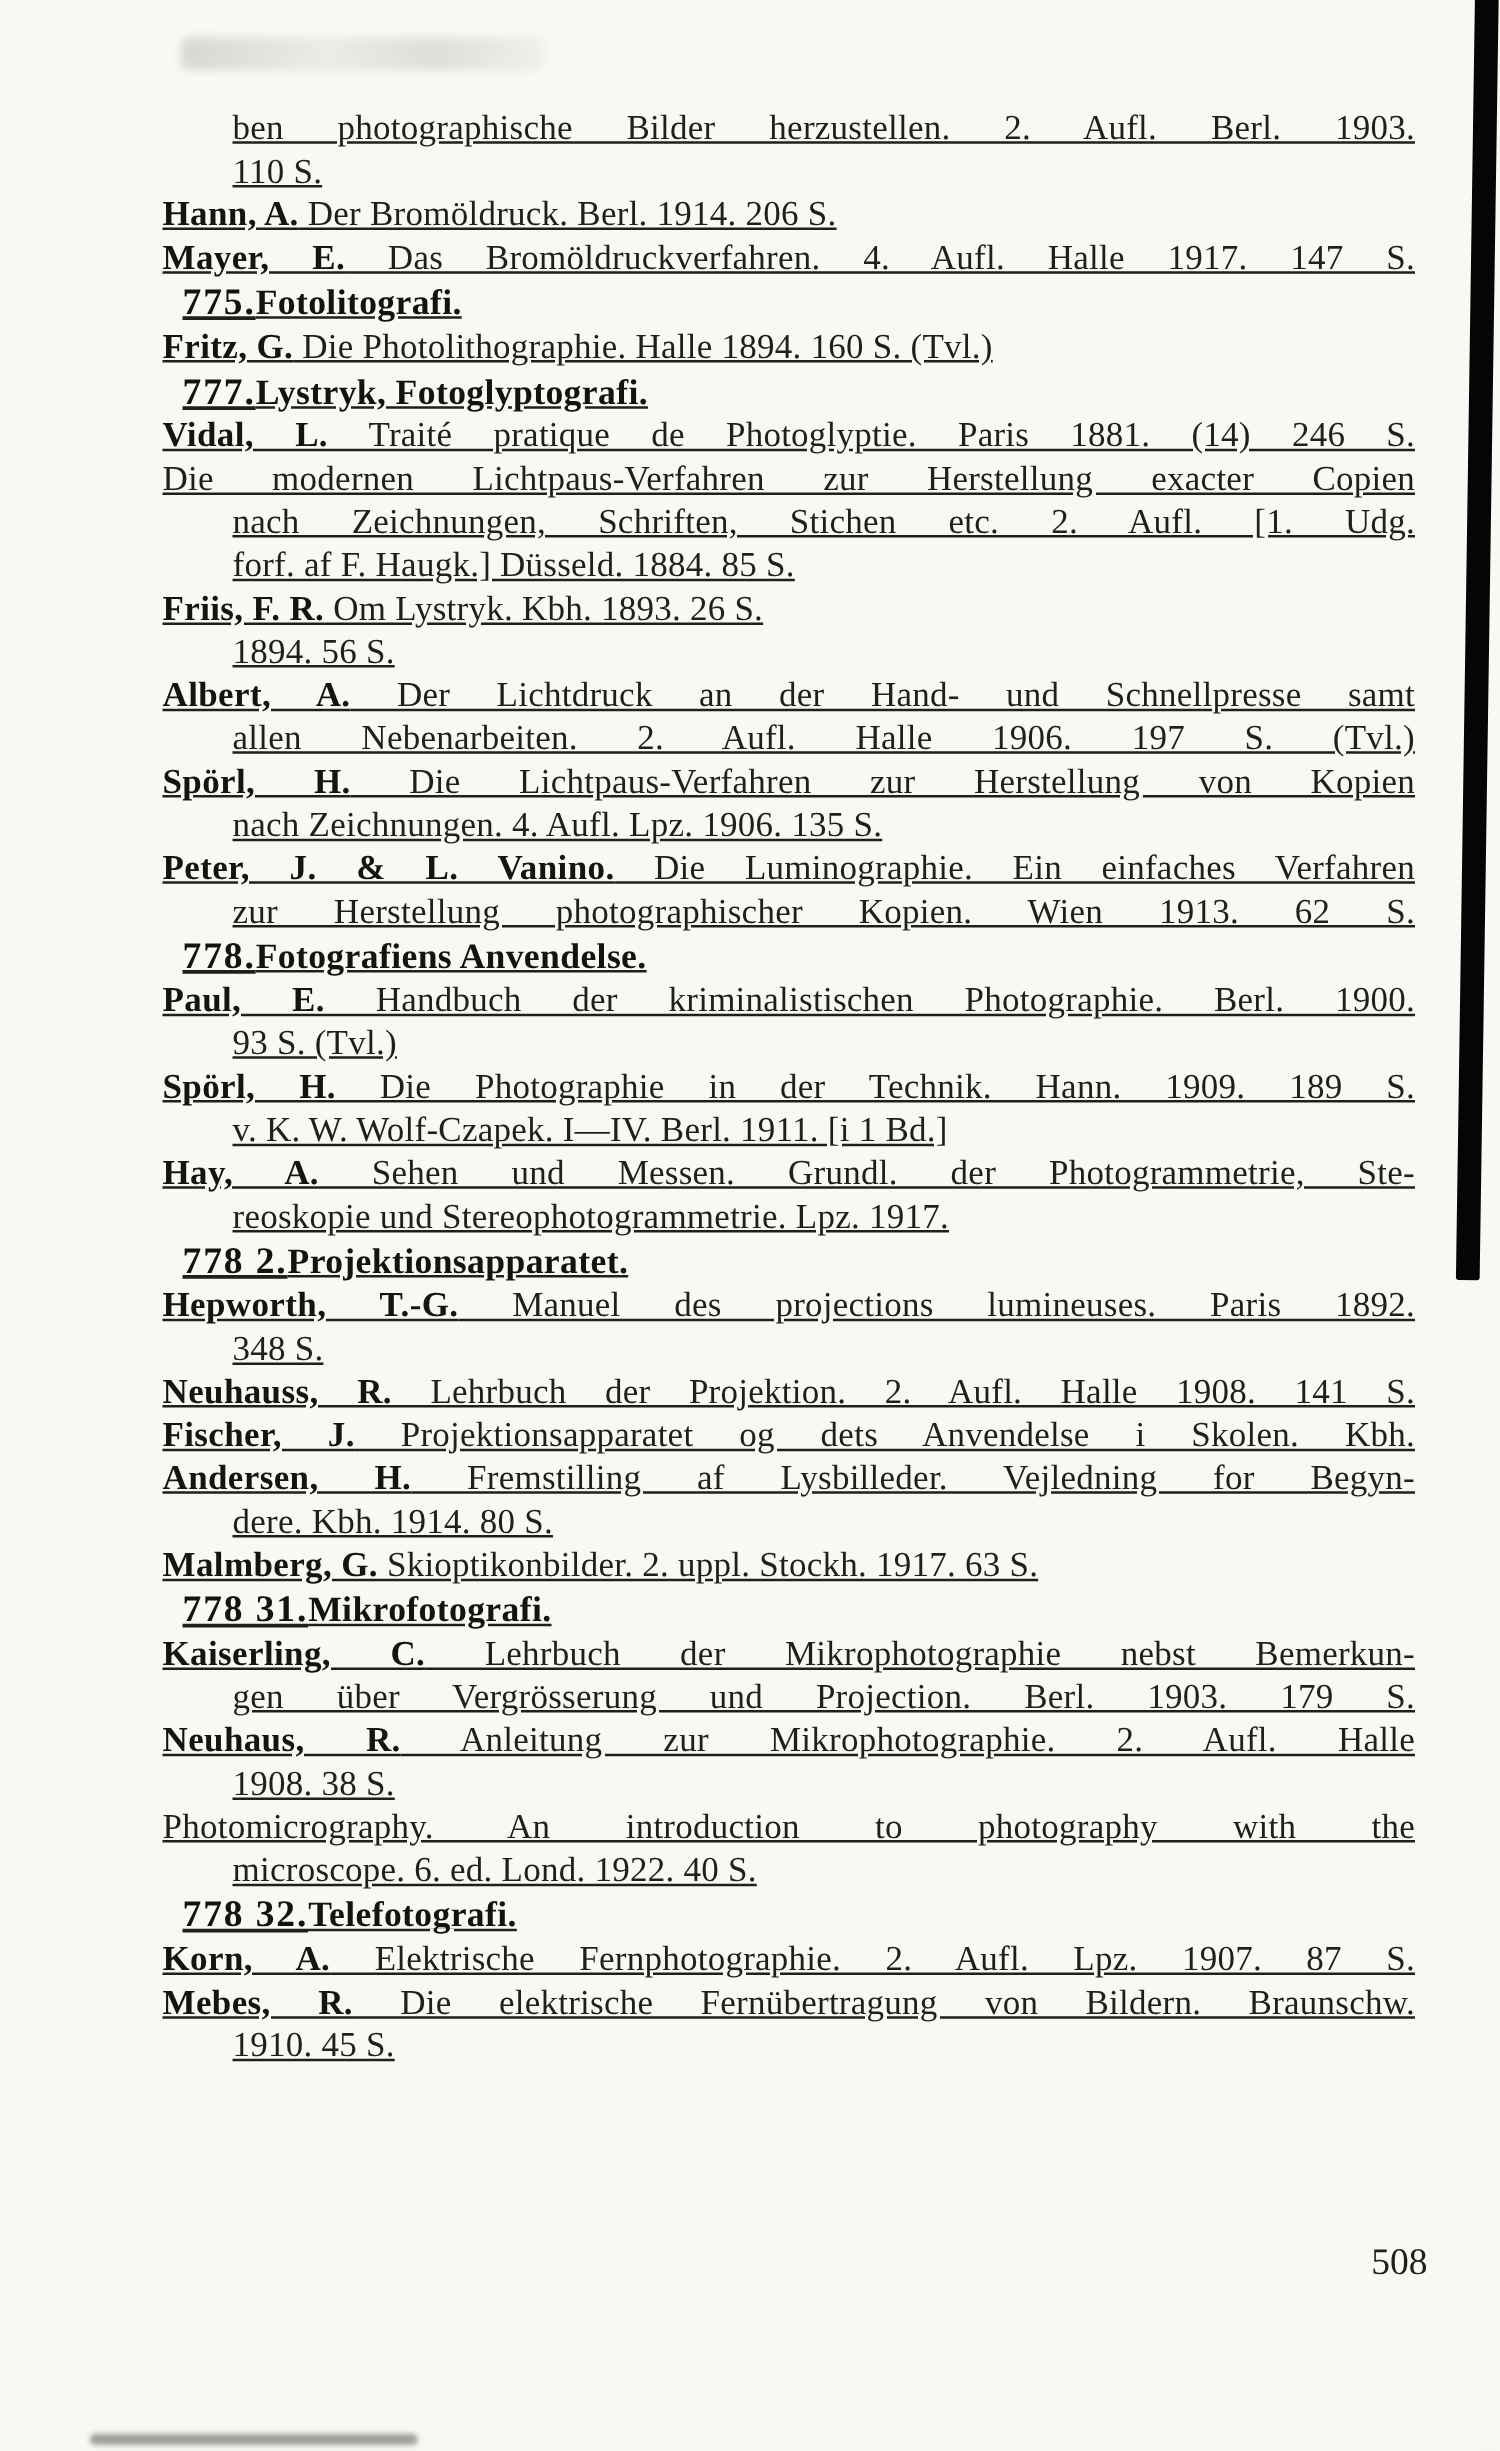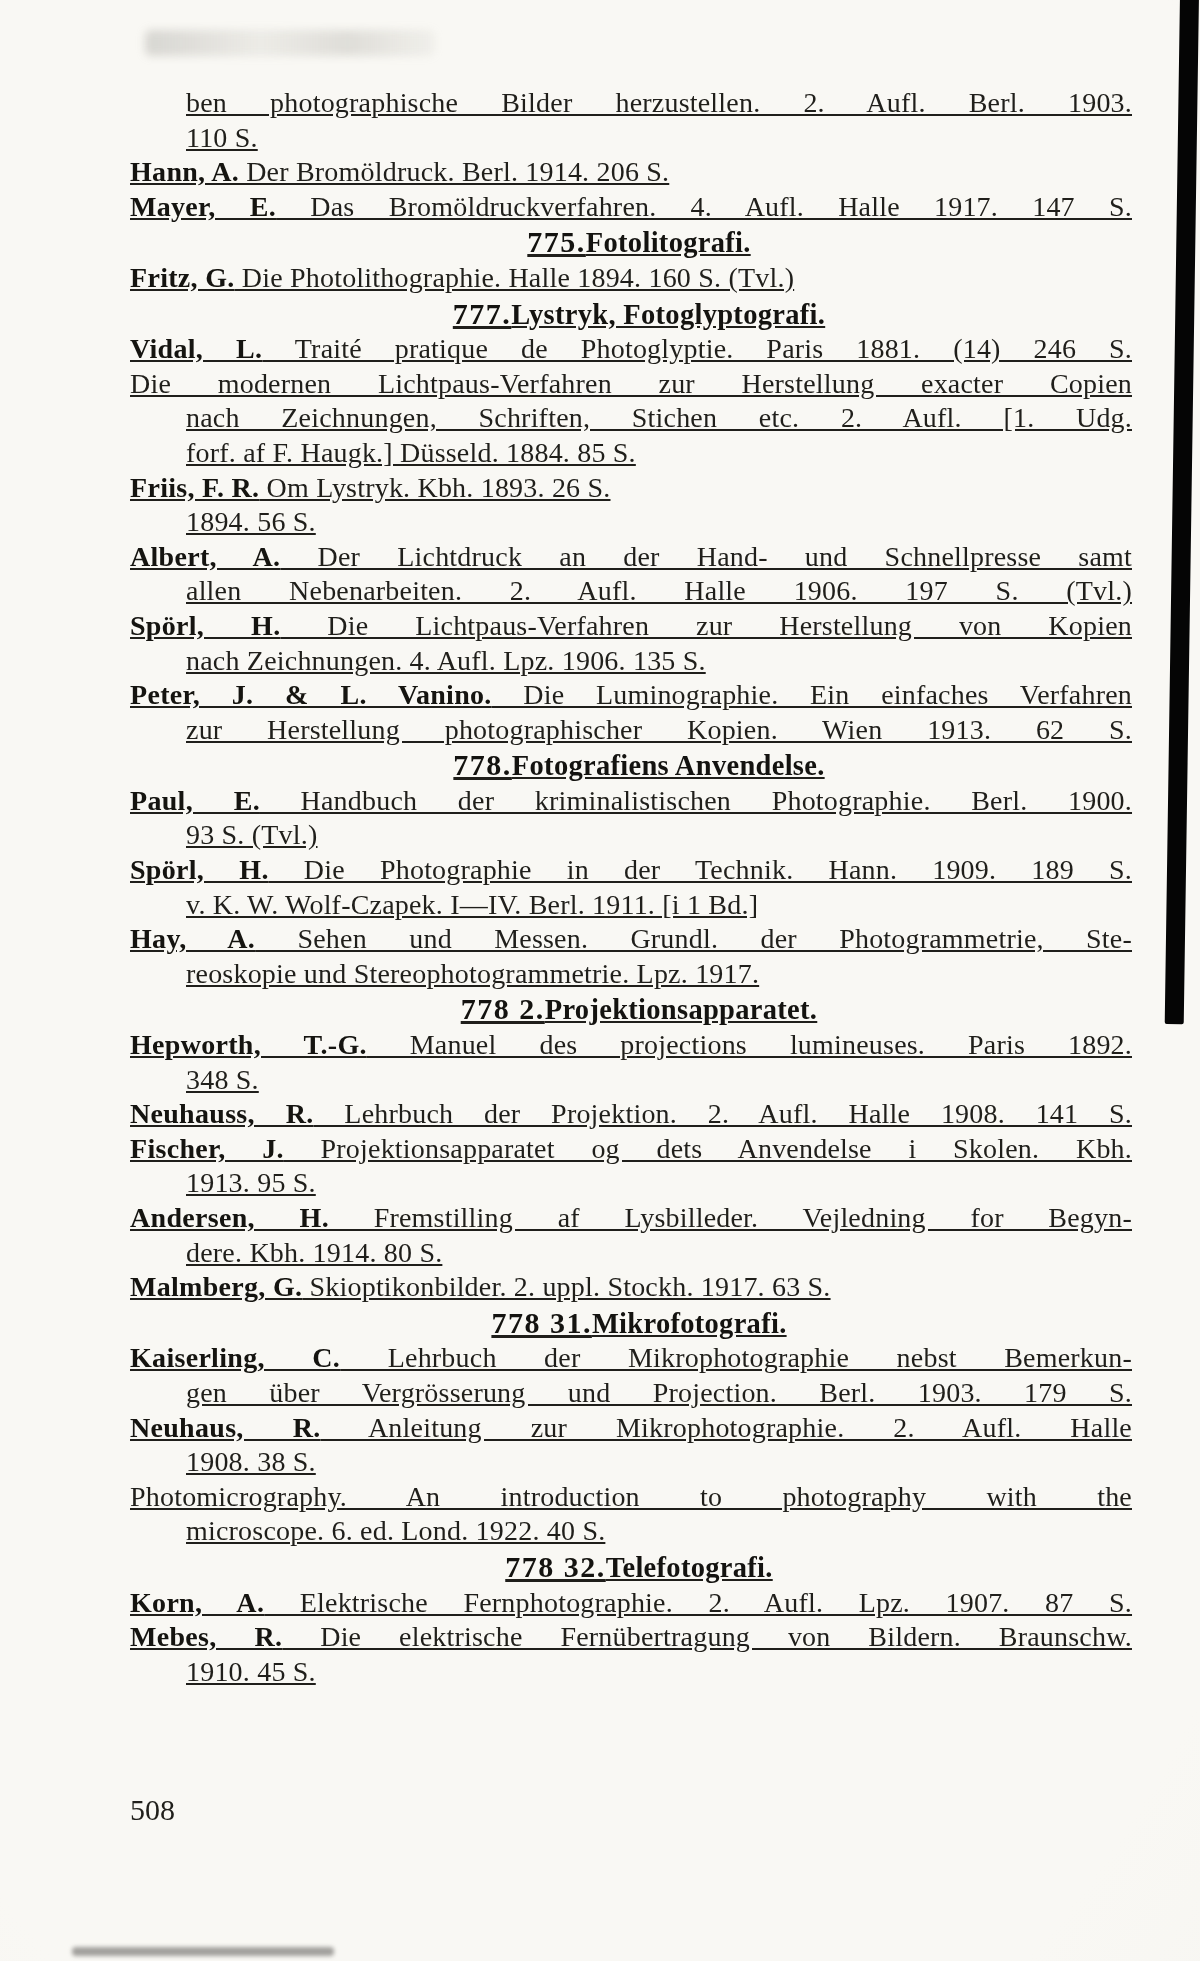--- a/index.html
+++ b/index.html
@@ -23,32 +23,32 @@
     color: #201f1b;
     letter-spacing: 0.2px;
     text-decoration: underline;
   }
   .line { min-height: 34.6px; }
   .entry { padding-left: 0; }
   .cont  { padding-left: 56px; }
   .fill  { text-align: justify; text-align-last: justify; }
   b.author { font-weight: 700; color: #151410; letter-spacing: 0.3px; }
   .section {
-    display: flex; justify-content: center; align-items: baseline;
+    display: flex; justify-content: flex-start; align-items: baseline;
     font-weight: 700; color: #141310;
     padding-top: 1px;
     margin-left: 16px;
   }
   .secnum  { font-size: 30px; letter-spacing: 1.5px; }
   .sectitle{ font-size: 28.5px; letter-spacing: 0.3px; }
   .pagenum {
     position: absolute;
     left: 130px; right: 58px;
     top: 1793px;
-    text-align: left;
+    text-align: right;
     font-size: 30px;
     color: #201f1b;
   }
   
   .edge-bar {
     position: absolute;
     top: -6px; left: 1180px;
     width: 19px; height: 1030px;
     background: #050505;
     transform: rotate(0.85deg);
@@ -116,21 +116,20 @@
       <div class="line entry fill"><b class="author">Hay, A.</b>  Sehen und Messen.  Grundl. der Photogrammetrie, Ste-</div>
       <div class="line cont">reoskopie und Stereophotogrammetrie.  Lpz.  1917.</div>
       <div class="line section">
         <span class="secnum">778 2.</span>
         <span class="sectitle">Projektionsapparatet.</span>
       </div>
       <div class="line entry fill"><b class="author">Hepworth, T.-G.</b>  Manuel des projections lumineuses.  Paris 1892.</div>
       <div class="line cont">348 S.</div>
       <div class="line entry fill"><b class="author">Neuhauss, R.</b>  Lehrbuch der Projektion. 2. Aufl.  Halle 1908.  141 S.</div>
       <div class="line entry fill"><b class="author">Fischer, J.</b>  Projektionsapparatet og dets Anvendelse i Skolen.  Kbh.</div>
-      <div class="line cont">1913.  95 S.</div>
       <div class="line entry fill"><b class="author">Andersen, H.</b>  Fremstilling af Lysbilleder.  Vejledning for Begyn-</div>
       <div class="line cont">dere.  Kbh.  1914.  80 S.</div>
       <div class="line entry"><b class="author">Malmberg, G.</b>  Skioptikonbilder.  2. uppl.  Stockh.  1917.  63 S.</div>
       <div class="line section">
         <span class="secnum">778 31.</span>
         <span class="sectitle">Mikrofotografi.</span>
       </div>
       <div class="line entry fill"><b class="author">Kaiserling, C.</b>  Lehrbuch der Mikrophotographie nebst Bemerkun-</div>
       <div class="line cont fill">gen über Vergrösserung und Projection.  Berl. 1903.  179 S.</div>
       <div class="line entry fill"><b class="author">Neuhaus, R.</b>  Anleitung zur Mikrophotographie.  2. Aufl.  Halle</div>

